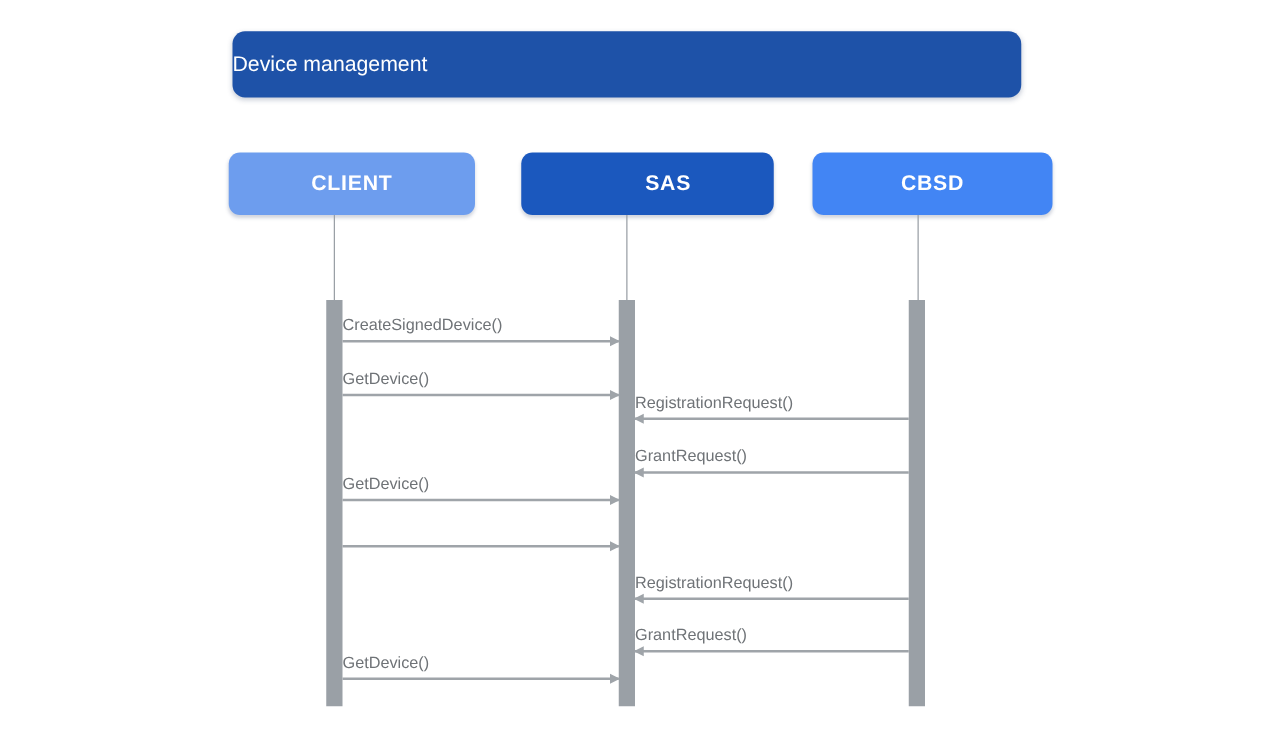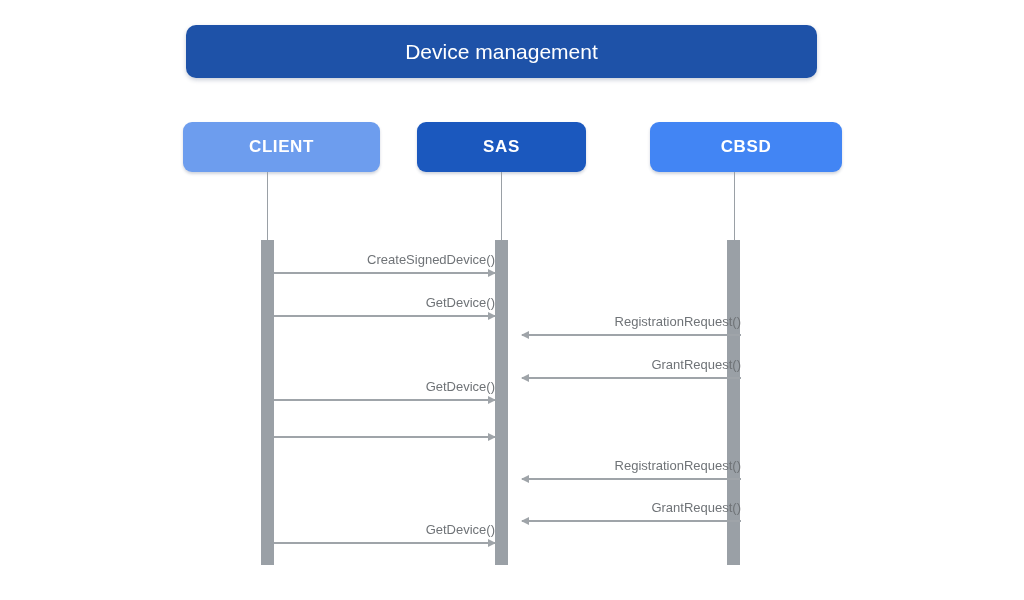--- a/index.html
+++ b/index.html
@@ -7,58 +7,58 @@
     position: relative;
     width: 1024px; height: 600px;
     background: #ffffff;
     overflow: hidden;
     font-family: "Liberation Sans", sans-serif;
   }
   .title-bar {
     position: absolute; left: 186px; top: 25px;
     width: 631px; height: 53px;
     background: #1E52A8; border-radius: 10px;
-    display: flex; align-items: center; justify-content: center;
-    color: #ffffff; font-size: 21px; font-weight: 500;
+    display: flex; align-items: center; justify-content: flex-start;
+    color: #ffffff; font-size: 17px; font-weight: 500;
     box-shadow: 0 2px 4px rgba(40,60,100,0.25);
   }
   .actor {
     position: absolute; top: 122px; height: 50px;
     border-radius: 9px;
     display: flex; align-items: center; justify-content: center;
     color: #ffffff; font-size: 17px; font-weight: bold;
     letter-spacing: 0.6px;
     box-shadow: 0 2px 3px rgba(40,60,100,0.22);
   }
   .actor-client { left: 183px; width: 197px; background: #6D9DEE; }
-  .actor-sas    { left: 417px; width: 169px; background: #1B58BE; }
+  .actor-sas    { left: 417px; width: 169px; background: #1B58BE; padding-left: 33px; }
   .actor-cbsd   { left: 650px; width: 192px; background: #4285F4; }
 
   .lifeline {
     position: absolute; top: 172px; height: 68px; width: 1px;
     background: #9AA0A6;
   }
   .ll-client { left: 267px; }
   .ll-sas    { left: 501px; }
   .ll-cbsd   { left: 734px; }
 
   .activation {
     position: absolute; top: 240px; height: 325px; width: 13px;
     background: #9AA0A6;
   }
   .act-client { left: 261px; }
   .act-sas    { left: 495px; }
   .act-cbsd   { left: 727px; }
 
   .msg { position: absolute; }
   .msg-ltr { left: 274px; width: 221px; }
-  .msg-rtl { left: 508px; width: 219px; padding-left: 14px; }
+  .msg-rtl { left: 508px; width: 219px; }
   .msg-label {
     font-size: 13px; line-height: 15px; color: #6F7377;
-    text-align: right; margin-bottom: 5px;
+    text-align: left; margin-bottom: 5px;
     white-space: nowrap;
   }
   .msg-line { position: relative; height: 2px; background: #9FA4A9; }
   .msg-ltr .msg-line::after {
     content: ""; position: absolute; right: -1px; top: -3px;
     width: 0; height: 0;
     border-top: 4px solid transparent; border-bottom: 4px solid transparent;
     border-left: 8px solid #9FA4A9;
   }
   .msg-rtl .msg-line::after {

